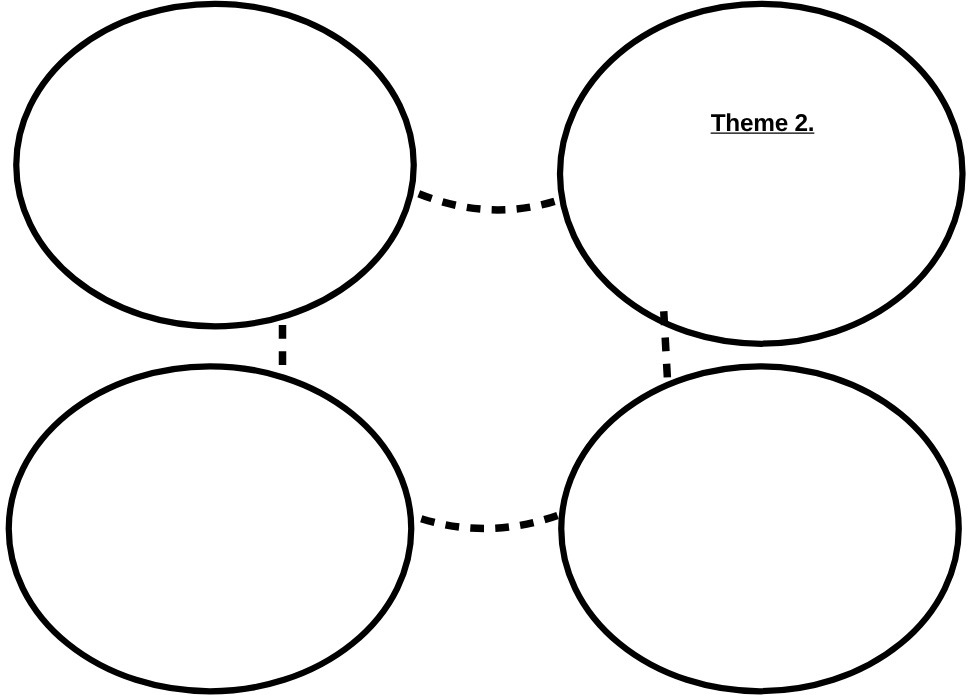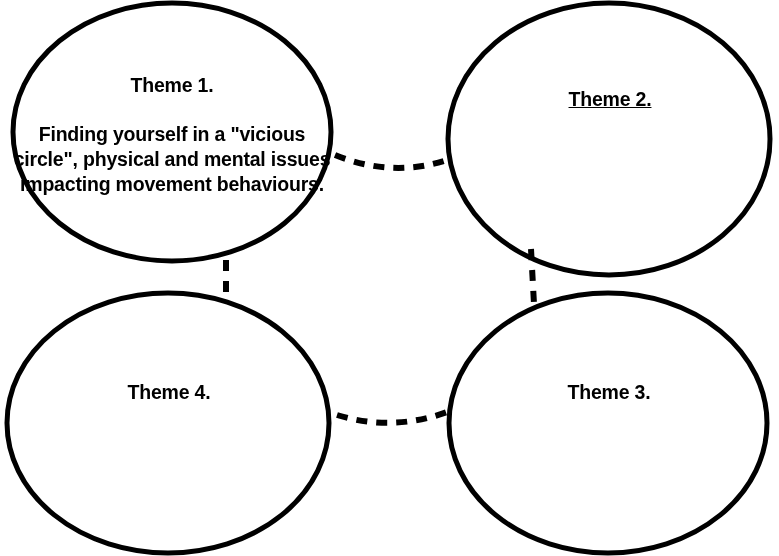--- a/index.html
+++ b/index.html
@@ -86,30 +86,24 @@
 
     <path d="M 335 155 Q 392 178 447 160" fill="none" stroke="#000000" stroke-width="6" stroke-linecap="butt" stroke-dasharray="11 9"></path>
 
     <path d="M 226 260 L 226 296" fill="none" stroke="#000000" stroke-width="6" stroke-linecap="butt" stroke-dasharray="11 10"></path>
 
     <path d="M 531 249 L 534 304" fill="none" stroke="#000000" stroke-width="6" stroke-linecap="butt" stroke-dasharray="11 10"></path>
 
     <path d="M 337 415 Q 392 432 447 412" fill="none" stroke="#000000" stroke-width="6" stroke-linecap="butt" stroke-dasharray="11 9"></path>
   </svg>
 
-  <div class="theme-label" id="theme-1-label">
-    <span class="theme-title">Theme 1.</span>
-    <span class="theme-body">Finding yourself in a "vicious circle", physical and mental issues impacting movement behaviours.</span>
-  </div>
 
   <div class="theme-label" id="theme-2-label">
     <span class="theme-title">Theme 2.</span>
   </div>
 
   <div class="theme-label" id="theme-4-label">
-    <span class="theme-title">Theme 4.</span>
   </div>
 
   <div class="theme-label" id="theme-3-label">
-    <span class="theme-title">Theme 3.</span>
   </div>
 
 </div>
 
 </body></html>

